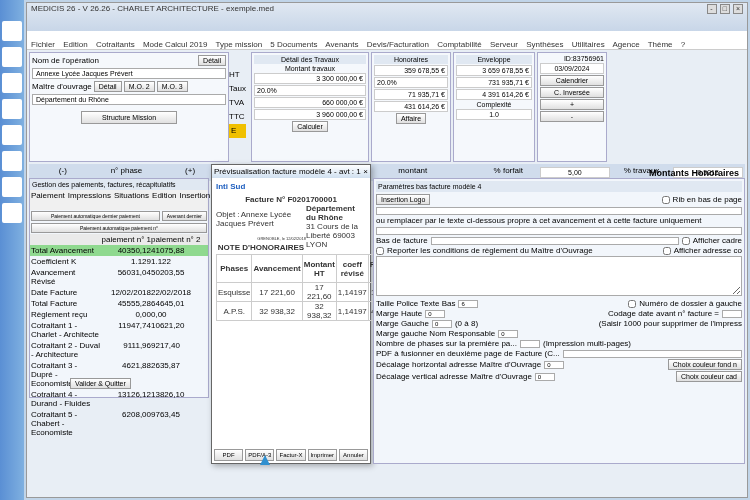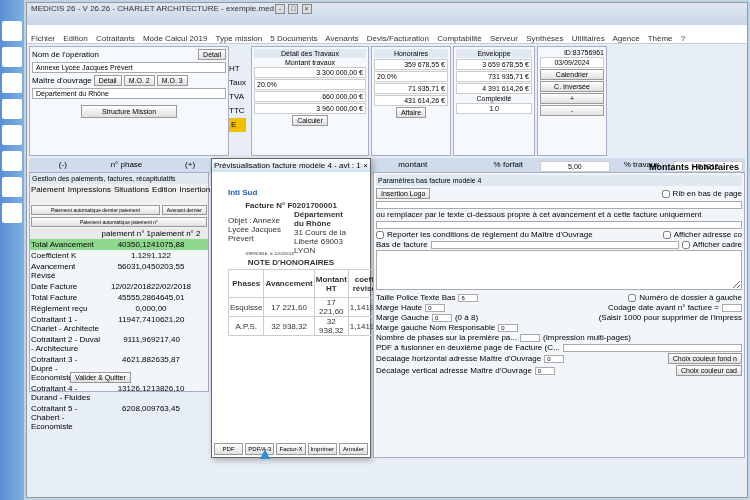--- a/index.html
+++ b/index.html
@@ -1,20 +1,20 @@
 <!DOCTYPE html>
 <html><head>
 <meta charset="utf-8">
 <style>
 *{box-sizing:border-box;margin:0;padding:0;font-family:Arial,sans-serif;font-size:8px}
 body{background:#c0d4e8;width:750px;height:500px;overflow:hidden;position:relative}
 .taskbar{position:absolute;left:0;top:0;width:24px;height:500px;background:linear-gradient(to right,#5a8fd4,#7fb0e0);display:flex;flex-direction:column;gap:4px;padding-top:20px}
 .taskbar .ticon{width:20px;height:20px;background:#fff;margin:1px auto;border-radius:2px}
 .mainwin{position:absolute;left:26px;top:2px;width:722px;height:496px;background:#e8eef5;border:1px solid #999}
-.titlebar{height:22px;background:linear-gradient(#e0e8f2,#c8d6e8);padding:1px 4px;font-size:8px;color:#333;display:flex;justify-content:flex-start}
+.titlebar{height:28px;background:linear-gradient(#e0e8f2,#c8d6e8);padding:1px 4px;font-size:8px;color:#333;display:flex;justify-content:space-between}
 .menubar{height:14px;background:#fff;padding:9px 4px;font-size:8px;color:#333;border-bottom:1px solid #ccc}
 .menubar span{margin-right:6px;cursor:pointer}
 .content{position:relative;padding:2px;height:428px}
 .row{display:flex;gap:2px;margin-bottom:2px}
 .panel{background:#f5f8fc;border:1px solid #aac;padding:2px}
 .panel-top-left{width:200px;height:110px}
 .panel-top-left .line{display:flex;align-items:center;margin-bottom:2px;gap:2px}
 .smallbtn{background:linear-gradient(#fff,#e0e0e0);border:1px solid #999;padding:1px 4px;font-size:7px;cursor:pointer}
 .field{background:#fff;border:1px solid #aaa;padding:1px 3px;font-size:7px;flex:1}
 .panel-detail{width:118px;height:110px}
@@ -29,21 +29,21 @@
 .payments .ptitle{background:#e0e8f2;padding:2px;font-size:7px}
 .payments .ptabs{display:flex;font-size:6px;padding:1px;gap:3px;background:#f0f0f0}
 .payments .prow{display:flex;font-size:6px;padding:1px}
 .payments .prow .c1{width:70px}
 .payments .prow .c2{width:50px;text-align:right}
 .payments .prow .c3{width:50px;text-align:left}
 .payments .hdr-row{background:#eaeaea}
 .greenrow{background:#8fd98f}
 .preview{position:absolute;left:184px;top:114px;width:160px;height:300px;background:#fff;border:1px solid #666;box-shadow:2px 2px 6px rgba(0,0,0,0.3)}
 .preview .pvtitle{background:linear-gradient(#fff,#d0e0f0);padding:2px;font-size:7px;display:flex;justify-content:space-between}
-.preview .doc{padding:16px;font-size:5px;color:#333}
+.preview .doc{padding:4px;font-size:5px;color:#333}
 .preview .doc .logo{color:#2060c0;font-weight:bold;font-size:8px;margin-bottom:4px}
 .preview .docbtns{position:absolute;bottom:2px;left:2px;right:2px;display:flex;gap:2px}
 .preview .docbtns .smallbtn{flex:1;font-size:6px;padding:2px 1px}
 .arrow{position:absolute;bottom:-2px;left:48px;width:0;height:0;border-left:5px solid transparent;border-right:5px solid transparent;border-bottom:10px solid #3090d0}
 .params{position:absolute;left:346px;top:128px;width:372px;height:286px;background:#f2f6fb;border:1px solid #aac;padding:2px}
 .params .ptitle{background:#e0e8f2;padding:2px;font-size:7px;margin-bottom:2px}
 .params .pline{display:flex;align-items:center;font-size:6px;margin:1px 0;gap:3px}
 .params input[type=text]{border:1px solid #aaa;padding:0 2px;font-size:6px}
 .params input[type=checkbox]{width:8px;height:8px}
 .footer-btn{position:absolute;bottom:8px;left:40px}
@@ -325,31 +325,31 @@
         <span style="flex:1"></span>
         <input type="checkbox" style="">
         <span>Rib en bas de page</span>
       </div>
       <input type="text" style="width: 100%;">
       <div class="pline">
           <span>ou remplacer par le texte ci-dessous propre à cet avancement et à cette facture uniquement</span>
         </div>
       <input type="text" style="width: 100%;">
       <div class="pline">
-        <input type="checkbox" style="">
-        <span>Reporter les conditions de règlement du Maître d'Ouvrage</span>
-        <span style="flex:1"></span>
-        <input type="checkbox" style="">
-        <span>Afficher adresse co</span>
-      </div>
-      <div class="pline">
         <span>Bas de facture</span>
         <input type="text" style="flex: 1 1 0%;">
         <input type="checkbox" style="">
         <span>Afficher cadre</span>
+      </div>
+      <div class="pline">
+        <input type="checkbox" style="">
+        <span>Reporter les conditions de règlement du Maître d'Ouvrage</span>
+        <span style="flex:1"></span>
+        <input type="checkbox" style="">
+        <span>Afficher adresse co</span>
       </div>
       <textarea style="width: 100%; height: 40px; border: 1px solid rgb(170, 170, 170); font-size: 6px;"></textarea>
       <div class="pline">
         <span>Taille Police Texte Bas</span>
         <input type="text" style="width: 20px;" value="6">
         <span style="flex:1"></span>
         <input type="checkbox" style="">
         <span>Numéro de dossier à gauche</span>
       </div>
       <div class="pline">

